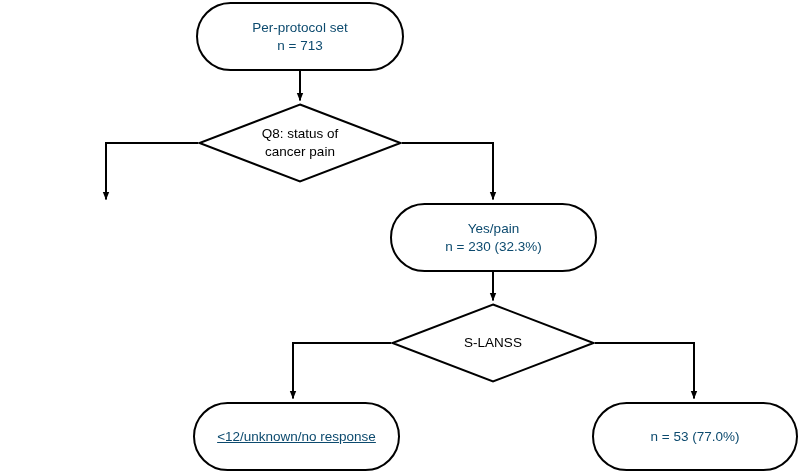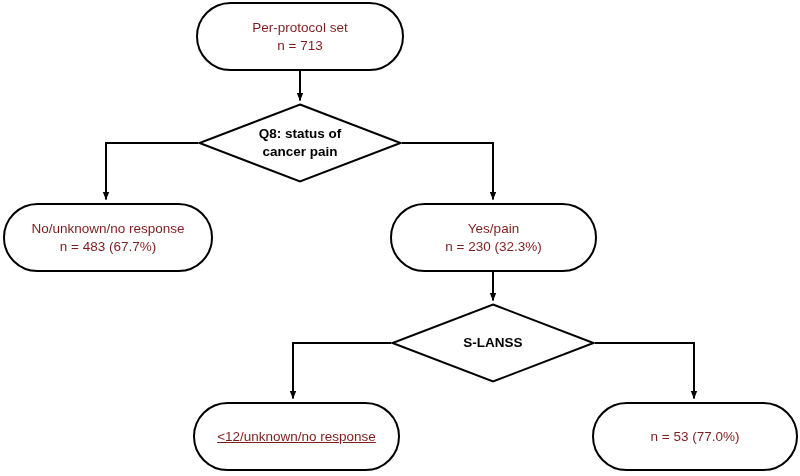--- a/index.html
+++ b/index.html
@@ -31,35 +31,34 @@
   .node {
     position: absolute;
     box-sizing: border-box;
     display: flex;
     flex-direction: column;
     align-items: center;
     justify-content: center;
     text-align: center;
     line-height: 1.30;
     font-size: 13.5px;
-    color: #7f1d1d;
+    color: #0c4a6e;
     background: #ffffff;
     white-space: nowrap;
   }
   .node-stadium {
     border: 2px solid #000000;
     border-radius: 999px;
   }
   .node-line { display: block; }
   .diamond-wrap {
     position: absolute;
     display: flex;
     align-items: center;
     justify-content: center;
-    font-weight: bold;
   }
   .diamond-shape {
     position: absolute;
     left: 0;
     top: 0;
     width: 100%;
     height: 100%;
   }
   .diamond-label {
     position: relative;
@@ -104,24 +103,20 @@
   <div class="diamond-wrap" style="left:198px; top:103px; width:204px; height:80px;">
     <svg class="diamond-shape" viewBox="0 0 204 80" preserveAspectRatio="none" aria-hidden="true">
       <polygon points="102,1.5 202.5,40 102,78.5 1.5,40" fill="#ffffff" stroke="#000000" stroke-width="2" vector-effect="non-scaling-stroke"></polygon>
     </svg>
     <div class="diamond-label">
       <span class="node-line">Q8: status of</span>
       <span class="node-line">cancer pain</span>
     </div>
   </div>
 
-  <div class="node node-stadium" style="left:3px; top:203px; width:210px; height:69px;">
-    <span class="node-line">No/unknown/no response</span>
-    <span class="node-line">n = 483 (67.7%)</span>
-  </div>
 
   <div class="node node-stadium" style="left:390px; top:203px; width:207px; height:69px;">
     <span class="node-line">Yes/pain</span>
     <span class="node-line">n = 230 (32.3%)</span>
   </div>
 
   <div class="diamond-wrap" style="left:391px; top:303px; width:204px; height:80px;justify-content:center;">
     <svg class="diamond-shape" viewBox="0 0 204 80" preserveAspectRatio="none" aria-hidden="true">
       <polygon points="102,1.5 202.5,40 102,78.5 1.5,40" fill="#ffffff" stroke="#000000" stroke-width="2" vector-effect="non-scaling-stroke"></polygon>
     </svg>

